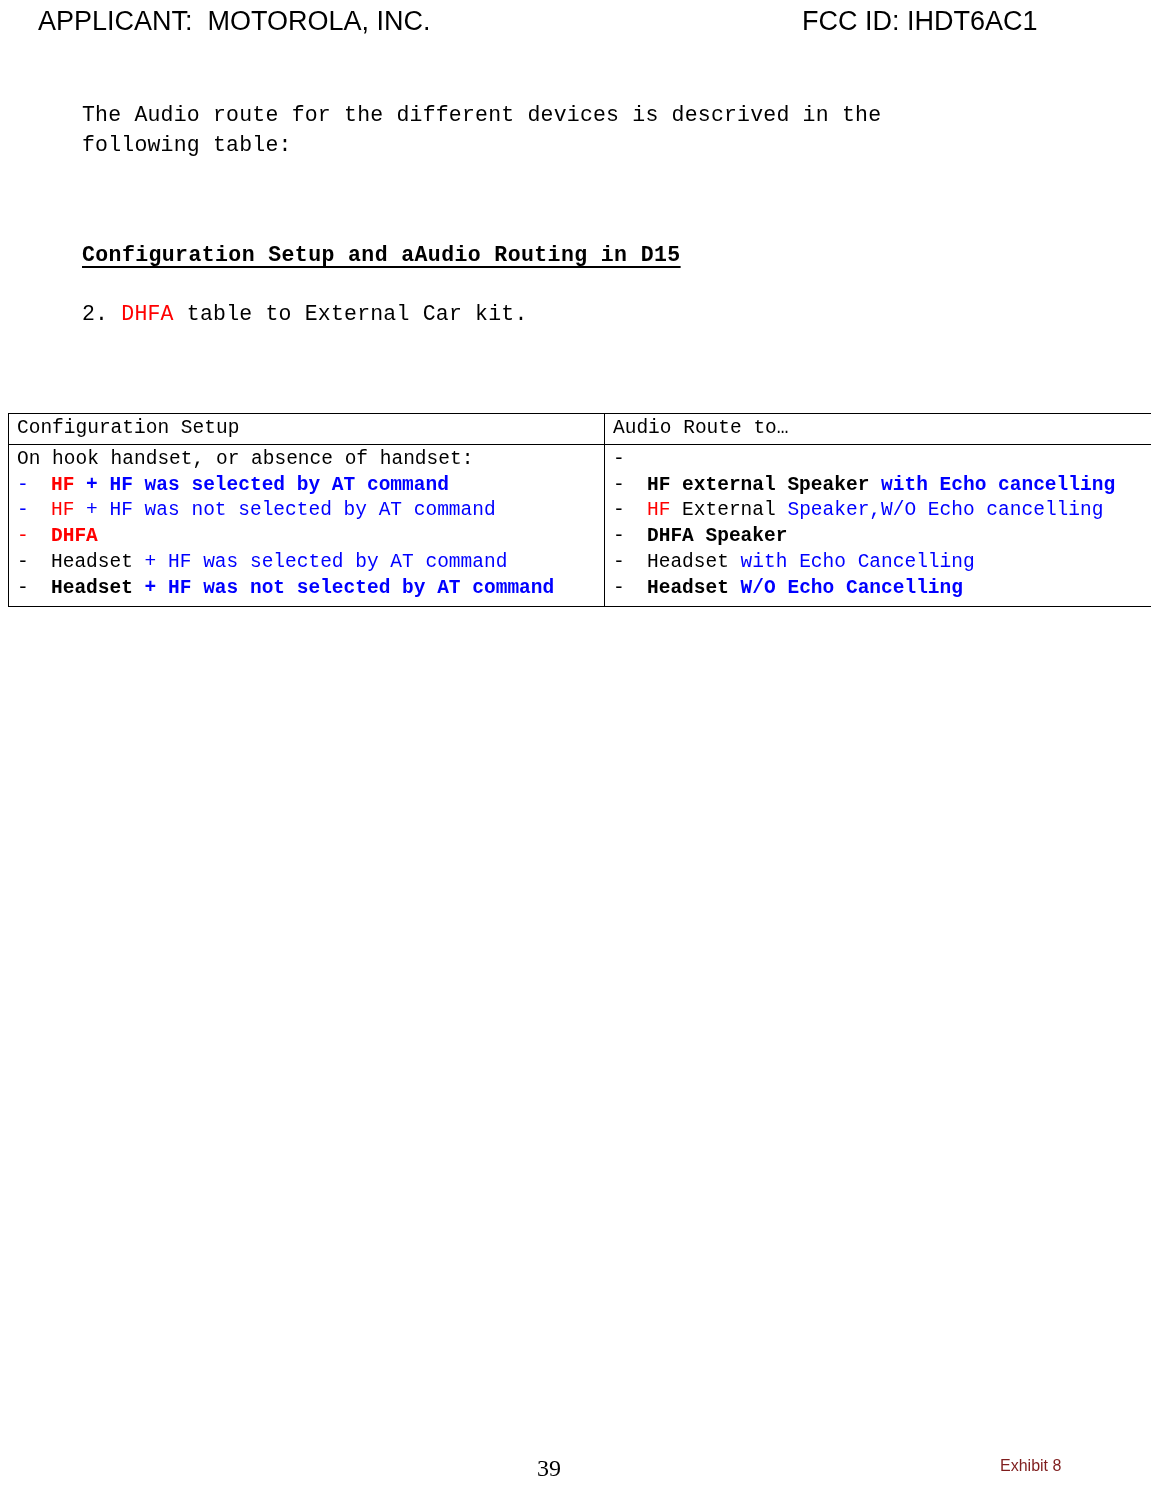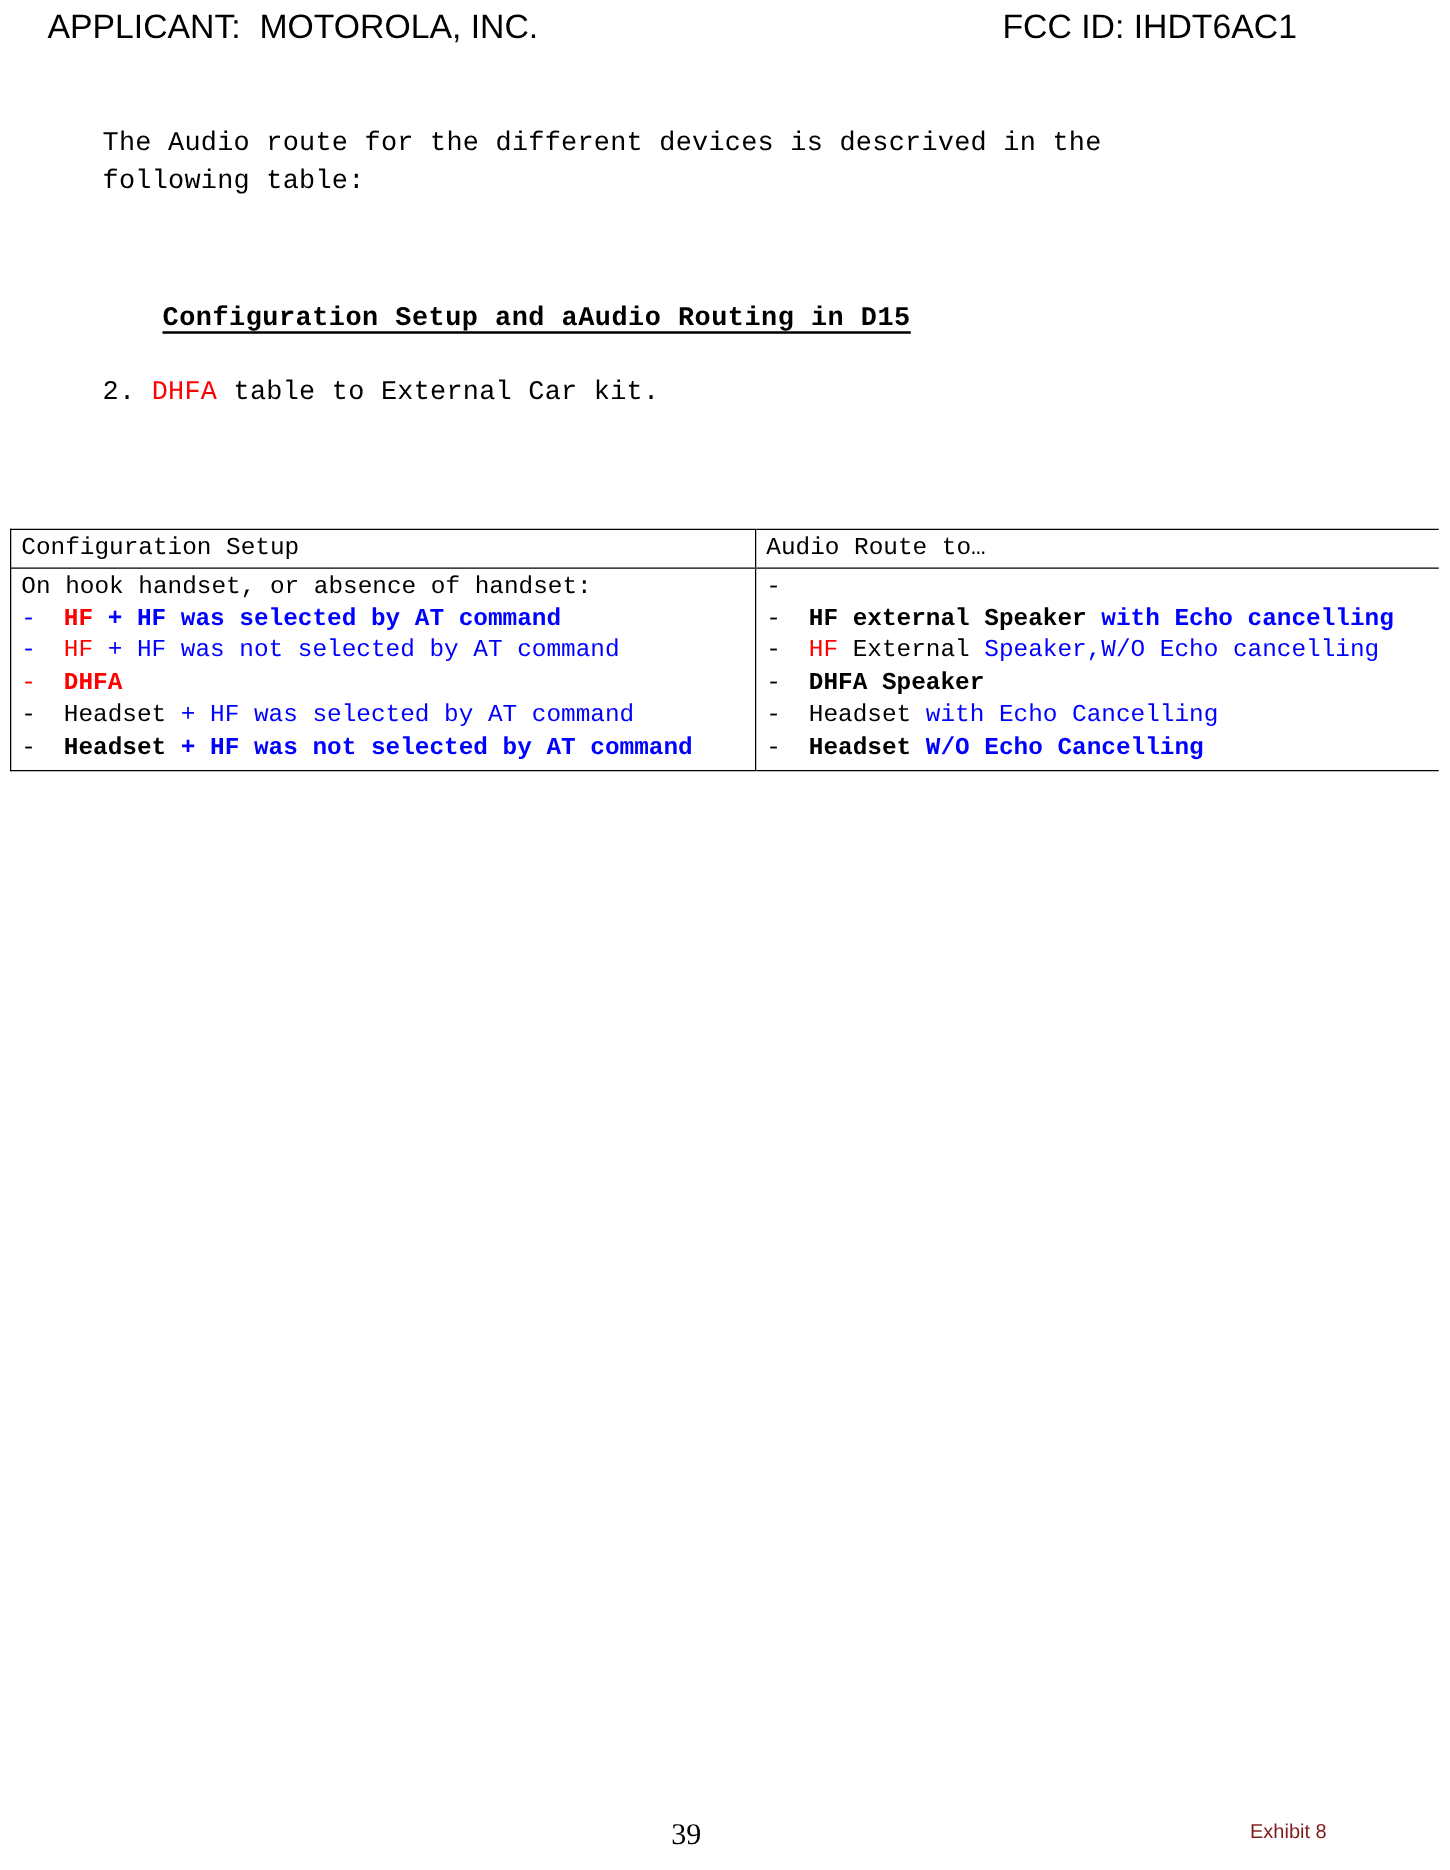--- a/index.html
+++ b/index.html
@@ -56,21 +56,20 @@
   .section-heading {
     position: absolute;
     left: 82px;
     top: 243px;
     font-size: 21.5px;
     font-weight: bold;
     text-decoration: underline;
     text-underline-offset: 5px;
     letter-spacing: 0.4px;
     white-space: pre;
-    margin-left: 48px;
   }
 
   
   .notes {
     position: absolute;
     left: 82px;
     top: 299px;
     font-size: 21.5px;
     line-height: 30.5px;
     letter-spacing: 0.2px;
@@ -79,21 +78,20 @@
 
   
   .route-table {
     position: absolute;
     left: 8px;
     top: 413px;
     width: 1142px;
     border-collapse: collapse;
     table-layout: fixed;
     font-size: 19.5px;
-    margin-top: 10px;
   }
   .route-table col.c1 { width: 596px; }
   .route-table col.c2 { width: 546px; }
 
   .route-table td {
     vertical-align: top;
     padding: 2px 0 3px 8px;
     line-height: 25.8px;
     border-top: 1.6px solid #000;
     border-bottom: 1.6px solid #000;

